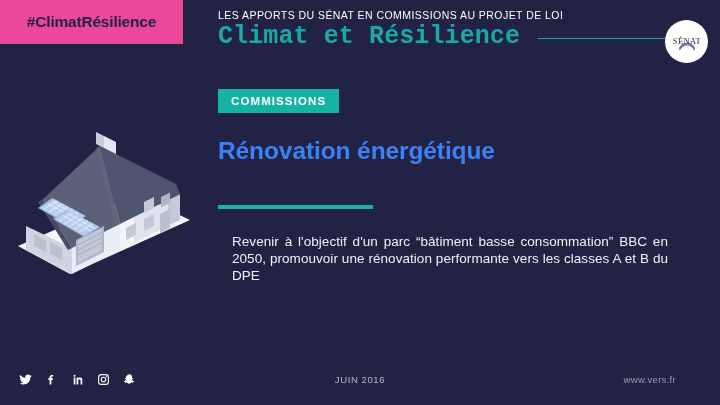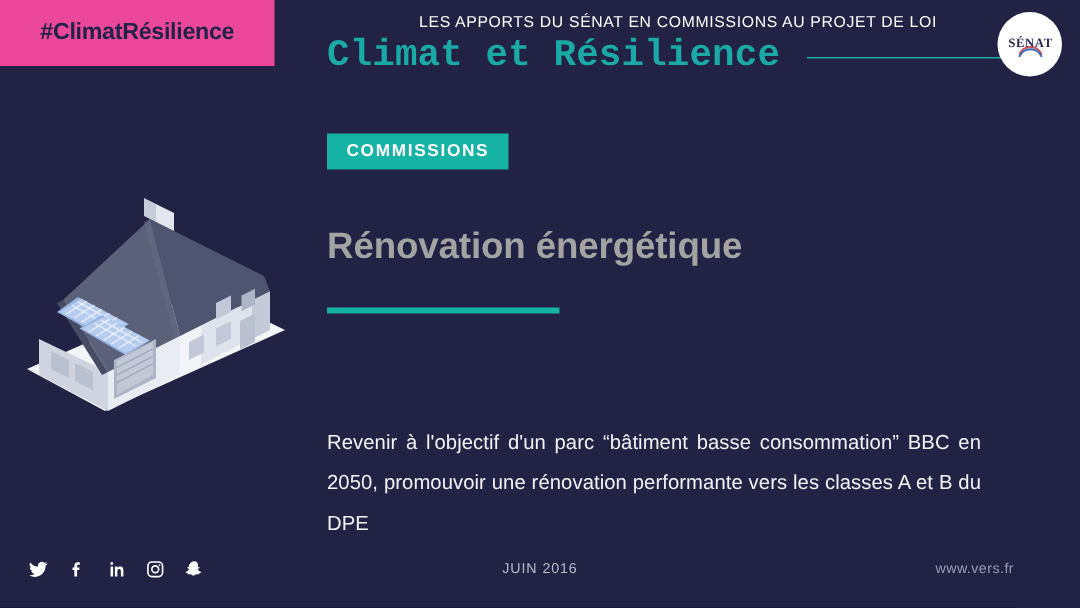--- a/index.html
+++ b/index.html
@@ -35,21 +35,20 @@
     font-size: 15.5px;
     font-weight: bold;
     letter-spacing: -0.2px;
     white-space: nowrap;
   }
 
   .header-text {
     position: absolute;
     left: 218px;
     top: 9px;
-    text-align: center;
   }
   .header-kicker {
     color: #ffffff;
     font-size: 10.5px;
     letter-spacing: 0.45px;
     white-space: nowrap;
     line-height: 13px;
   }
   .header-title-row {
     display: flex;
@@ -69,78 +68,75 @@
     width: 148px;
     height: 1.5px;
     background: #1aa9a5;
     margin-left: 18px;
     margin-top: 4px;
   }
 
   .senat-logo {
     position: absolute;
     right: 12px;
-    top: 8px;
+    top: 20px;
     width: 43px;
     height: 43px;
     border-radius: 50%;
     background: #ffffff;
     display: flex;
     align-items: center;
     justify-content: center;
-    font-weight: bold;
   }
 
   
   .badge {
     position: absolute;
     left: 218px;
     top: 89px;
     background: #15b2a6;
     color: #ffffff;
     font-size: 11.5px;
     font-weight: bold;
     letter-spacing: 1.1px;
     padding: 6px 13px 6px 13px;
     display: inline-block;
   }
 
   .main-title {
     position: absolute;
     left: 218px;
     top: 136px;
-    color: #a3a3a3;
+    color: #3b82f6;
     font-size: 24.5px;
     font-weight: bold;
     line-height: 30px;
     letter-spacing: -0.1px;
     width: 440px;
-    margin-top: 14px;
   }
 
   .title-underline {
     position: absolute;
     left: 218px;
     top: 205px;
     width: 155px;
     height: 4px;
     background: #15b2a6;
   }
 
   .body-text {
     position: absolute;
-    left: 218px;
+    left: 232px;
     top: 233px;
     width: 436px;
     color: #f2f2f7;
     font-size: 13.5px;
-    line-height: 27px;
+    line-height: 17px;
     text-align: justify;
     letter-spacing: 0.05px;
-    margin-top: 48px;
   }
 
   
   .house-illustration {
     position: absolute;
     left: 8px;
     top: 128px;
     width: 190px;
     height: 155px;
   }

